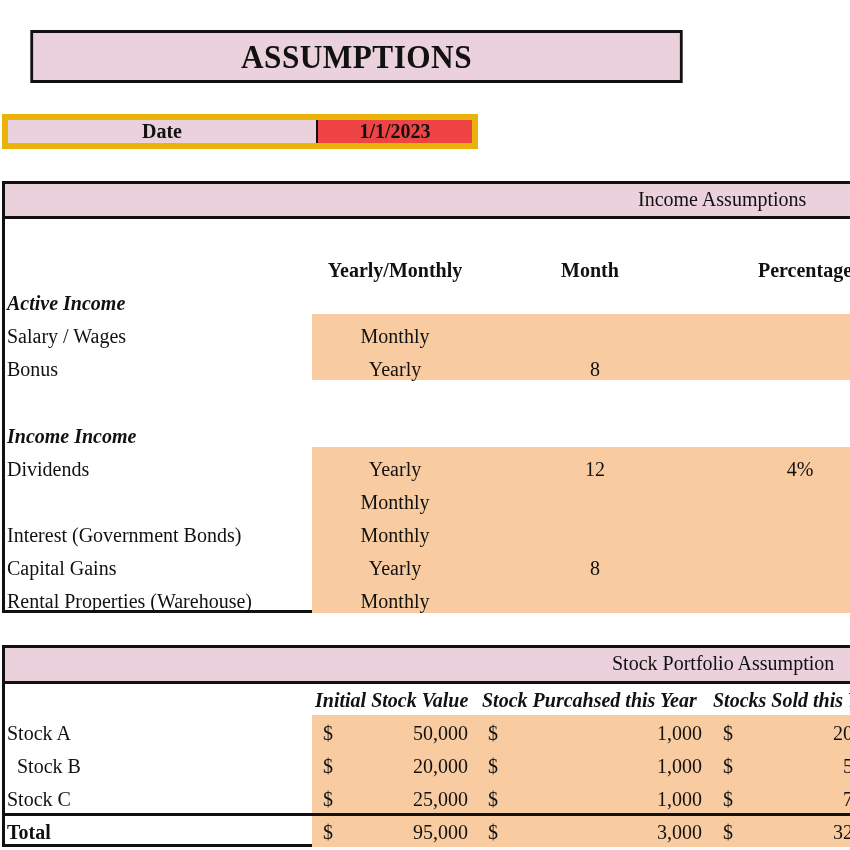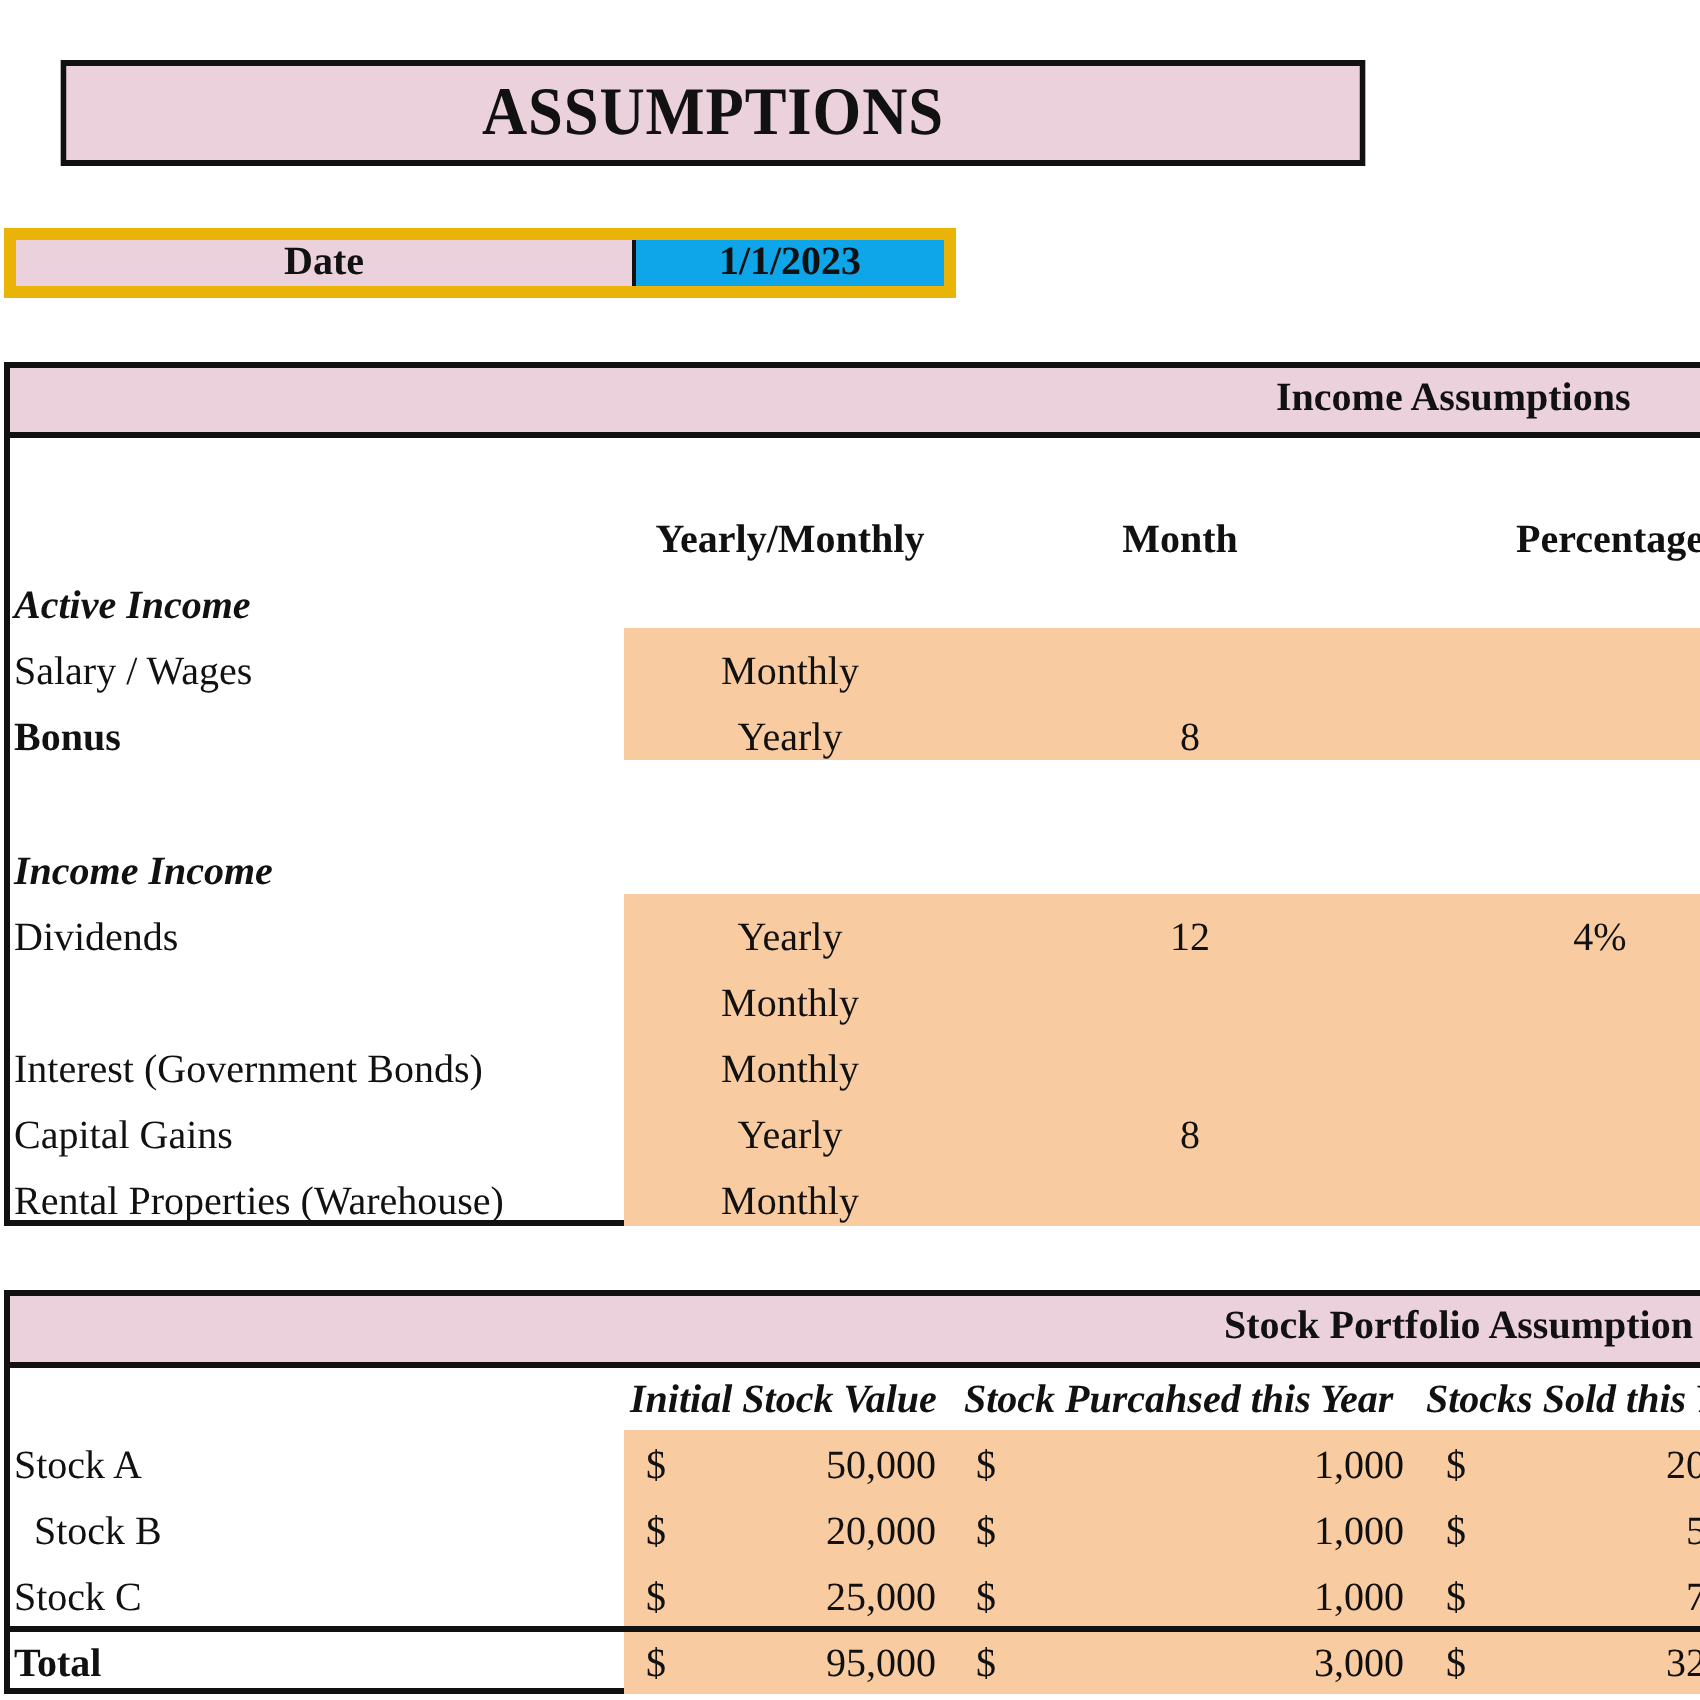--- a/index.html
+++ b/index.html
@@ -6,24 +6,24 @@
   body { width:850px; height:850px; position:relative; overflow:hidden;
          font-family:"Liberation Serif", "DejaVu Serif", serif; color:#111; }
   .abs { position:absolute; box-sizing:border-box; }
   .pink { background:#EAD1DC; }
   .orange { background:#F8CBA0; }
   .title-box { left:2px; top:30px; width:709px; height:53px; border:3px solid #111;
                display:flex; align-items:center; justify-content:center;
                font-weight:bold; font-size:34px; letter-spacing:0.5px; transform:scaleX(0.92); transform-origin:center; }
   .date-box { left:2px; top:114px; width:476px; height:35px; border:6px solid #eab308; display:flex; }
   .date-label { width:308px; height:100%; border-right:2px solid #111; display:flex; align-items:center; justify-content:center; font-weight:bold; font-size:20px; }
-  .date-value { flex:1; background:#0ea5e9; display:flex; align-items:center; justify-content:center; font-weight:bold; font-size:20px; }
+  .date-value { flex:1; background:#ef4444; display:flex; align-items:center; justify-content:center; font-weight:bold; font-size:20px; }
   .section { left:2px; width:860px; border-top:3px solid #111; border-left:3px solid #111; border-bottom:3px solid #111; }
   .sec-header { position:absolute; left:0; right:0; top:0; border-bottom:3px solid #111; }
-  .sec-title { position:absolute; font-weight:bold; font-size:20px; white-space:nowrap; }
+  .sec-title { position:absolute; font-weight:normal; font-size:20px; white-space:nowrap; }
   .cell { position:absolute; font-size:20px; white-space:nowrap; line-height:33px; height:33px; }
   .hdr { font-weight:bold; font-size:20px; }
   .ital { font-style:italic; font-weight:bold; }
   .center { text-align:center; }
   .right { text-align:right; }
   .fill { position:absolute; }
 </style>
 </head>
 <body>
 
@@ -48,21 +48,21 @@
   <div class="cell hdr center" style="left:520px; top:70px; width:130px;">Month</div>
   <div class="cell hdr center" style="left:735px; top:70px; width:130px;">Percentage</div>
 
   <div class="cell" style="left:2px; top:136px;">Salary / Wages</div>
 
   <div class="cell ital" style="left:2px; top:103px;">Active Income</div>
   <div class="cell center" style="left:305px; top:136px; width:170px;">Monthly</div>
   <div class="cell center" style="left:520px; top:136px; width:140px;"></div>
   <div class="cell center" style="left:730px; top:136px; width:130px;"></div>
 
-  <div class="cell" style="left:2px; top:169px;font-weight:bold;">Bonus</div>
+  <div class="cell" style="left:2px; top:169px;">Bonus</div>
   <div class="cell center" style="left:305px; top:169px; width:170px;">Yearly</div>
   <div class="cell center" style="left:520px; top:169px; width:140px;">8</div>
   <div class="cell center" style="left:730px; top:169px; width:130px;"></div>
 
   <div class="cell ital" style="left:2px; top:236px;">Income Income</div>
 
   <div class="cell" style="left:2px; top:269px;">Dividends</div>
   <div class="cell center" style="left:305px; top:269px; width:170px;">Yearly</div>
   <div class="cell center" style="left:520px; top:269px; width:140px;">12</div>
   <div class="cell center" style="left:730px; top:269px; width:130px;">4%</div>

